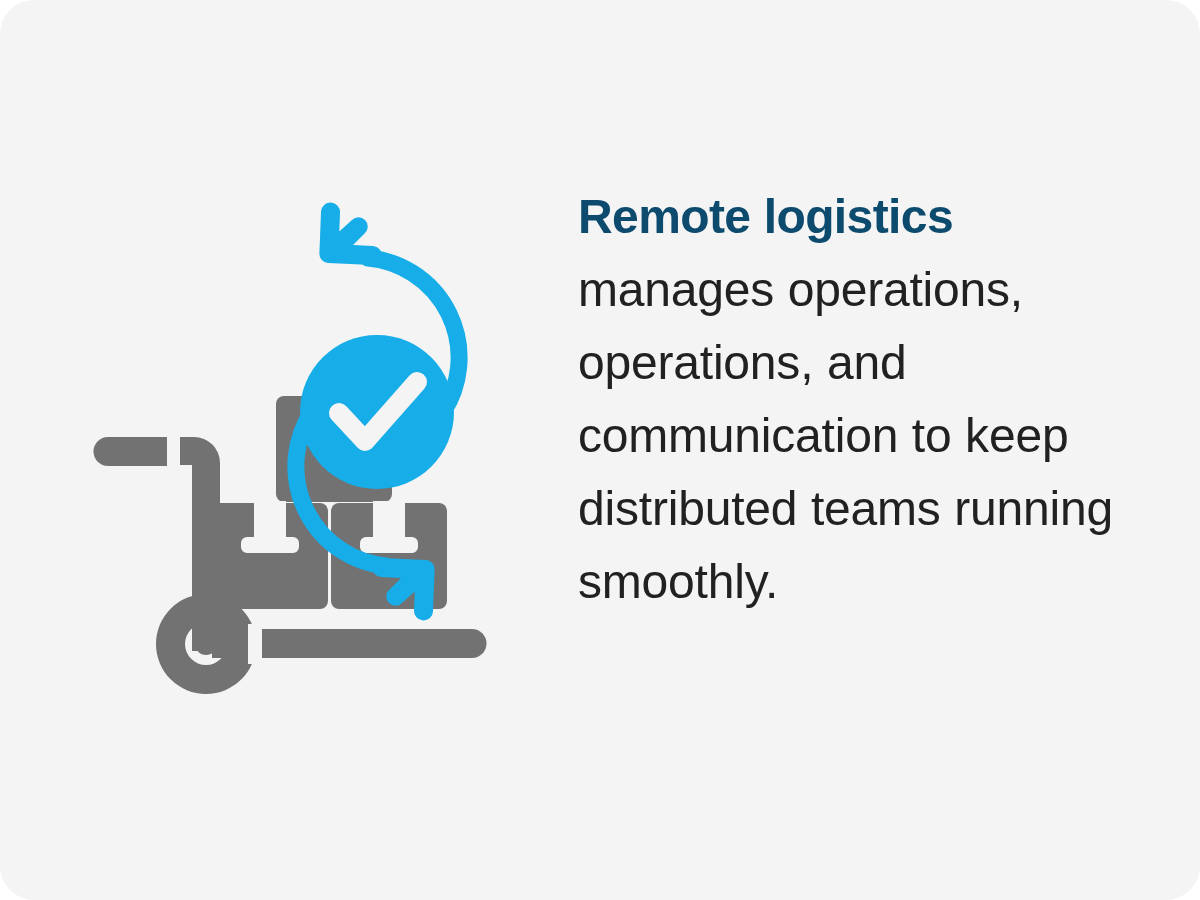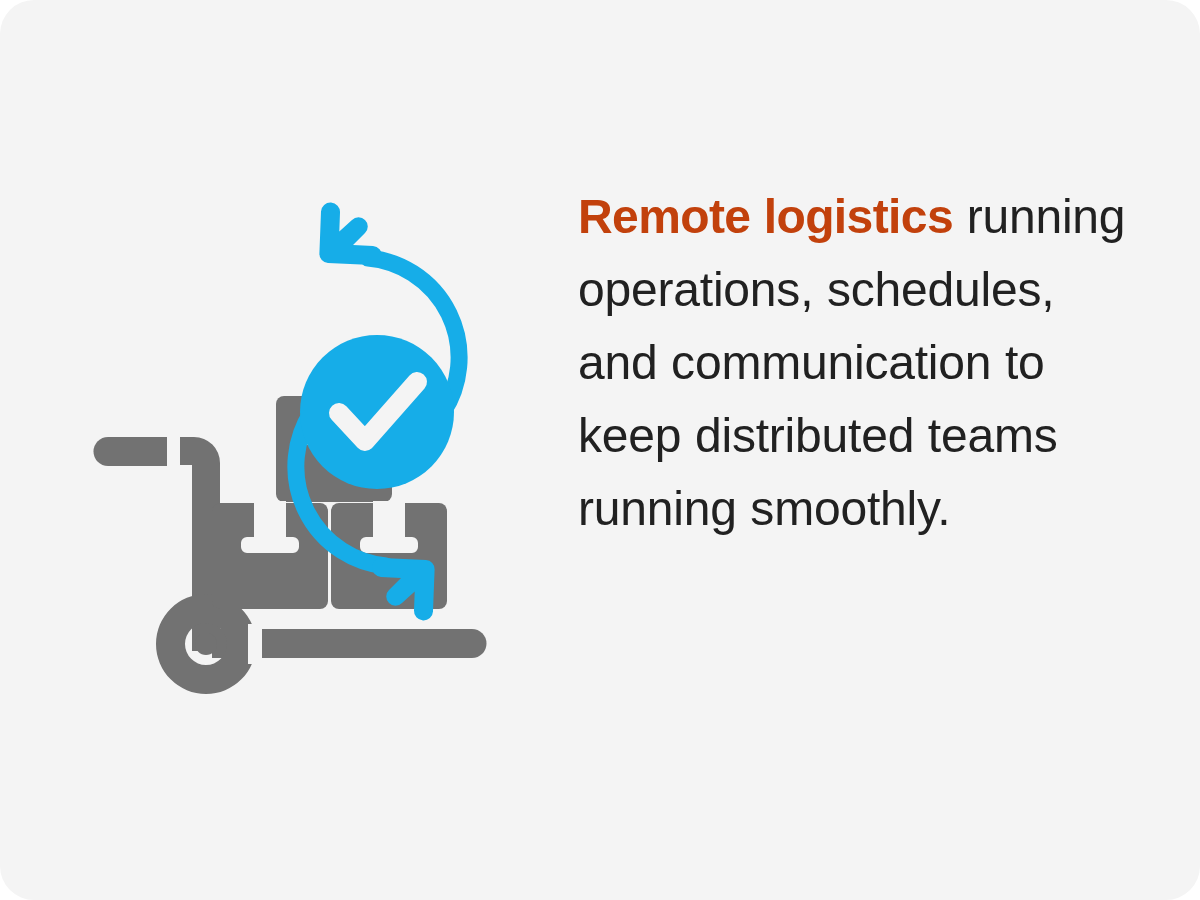--- a/index.html
+++ b/index.html
@@ -50,21 +50,21 @@
     margin: 0;
     font-size: 48px;
     line-height: 73px;
     font-weight: 400;
     color: #212121;
     letter-spacing: -0.2px;
     word-spacing: 0.5px;
   }
   .headline {
     font-weight: 700;
-    color: #c2410c;
+    color: #0c4a6e;
     letter-spacing: -0.6px;
   }
 </style>
 </head>
 <body>
 
 <div class="card">
 
   <div class="illustration">
     <svg viewBox="0 0 520 508" xmlns="http://www.w3.org/2000/svg" aria-hidden="true">
@@ -122,16 +122,16 @@
 
         <circle cx="315" cy="216" r="77" fill="#16ade8"></circle>
 
         <path fill="none" stroke="#f4f4f4" stroke-width="20" stroke-linecap="round" stroke-linejoin="round" d="M 277 217 L 303 245 L 355 186"></path>
       </g>
 
     </svg>
   </div>
 
   <div class="text-block">
-    <p class="copy"><span class="headline">Remote logistics</span><span> running operations, schedules, and communication to keep distributed teams running smoothly.</span></p>
+    <p class="copy"><span class="headline">Remote logistics</span><span> manages operations, operations, and communication to keep distributed teams running smoothly.</span></p>
   </div>
 
 </div>
 
 </body></html>

